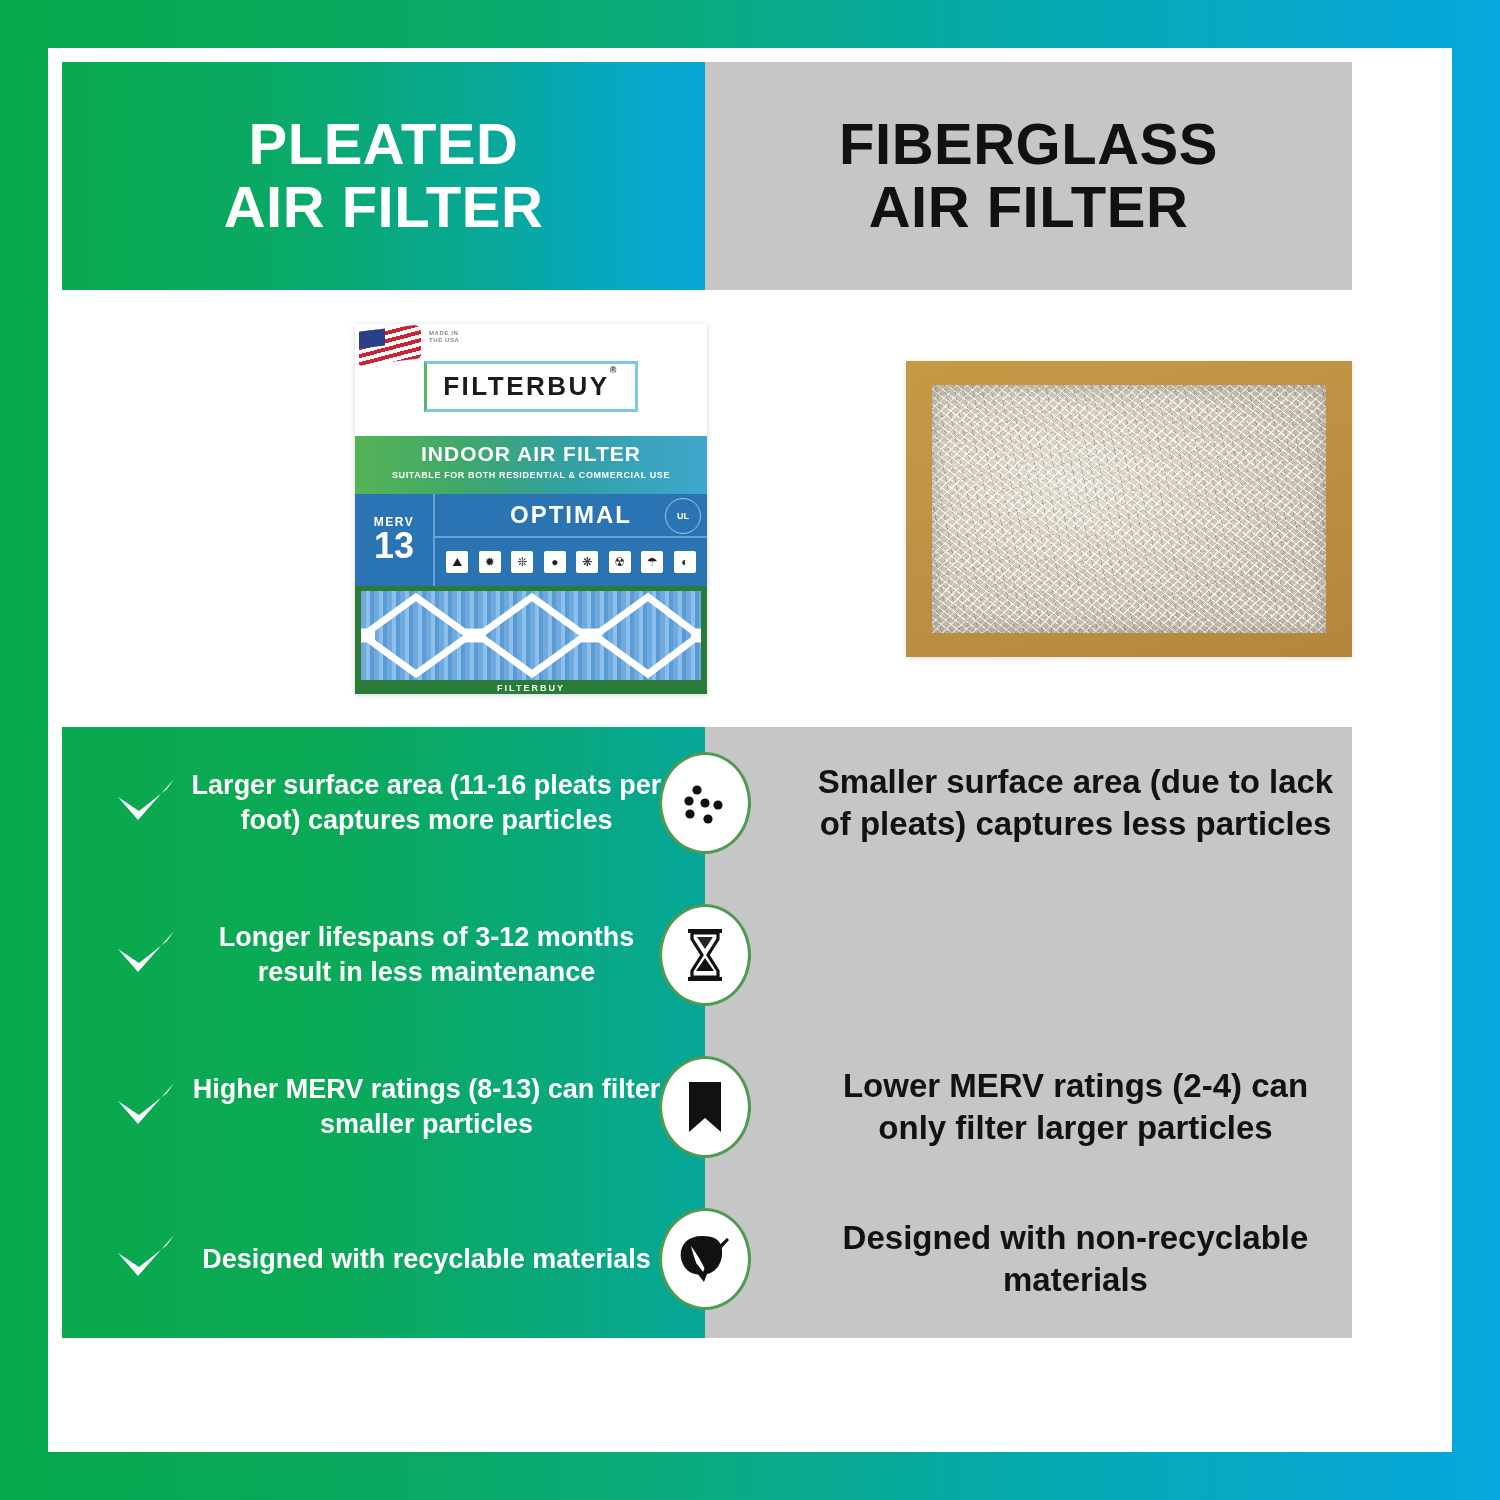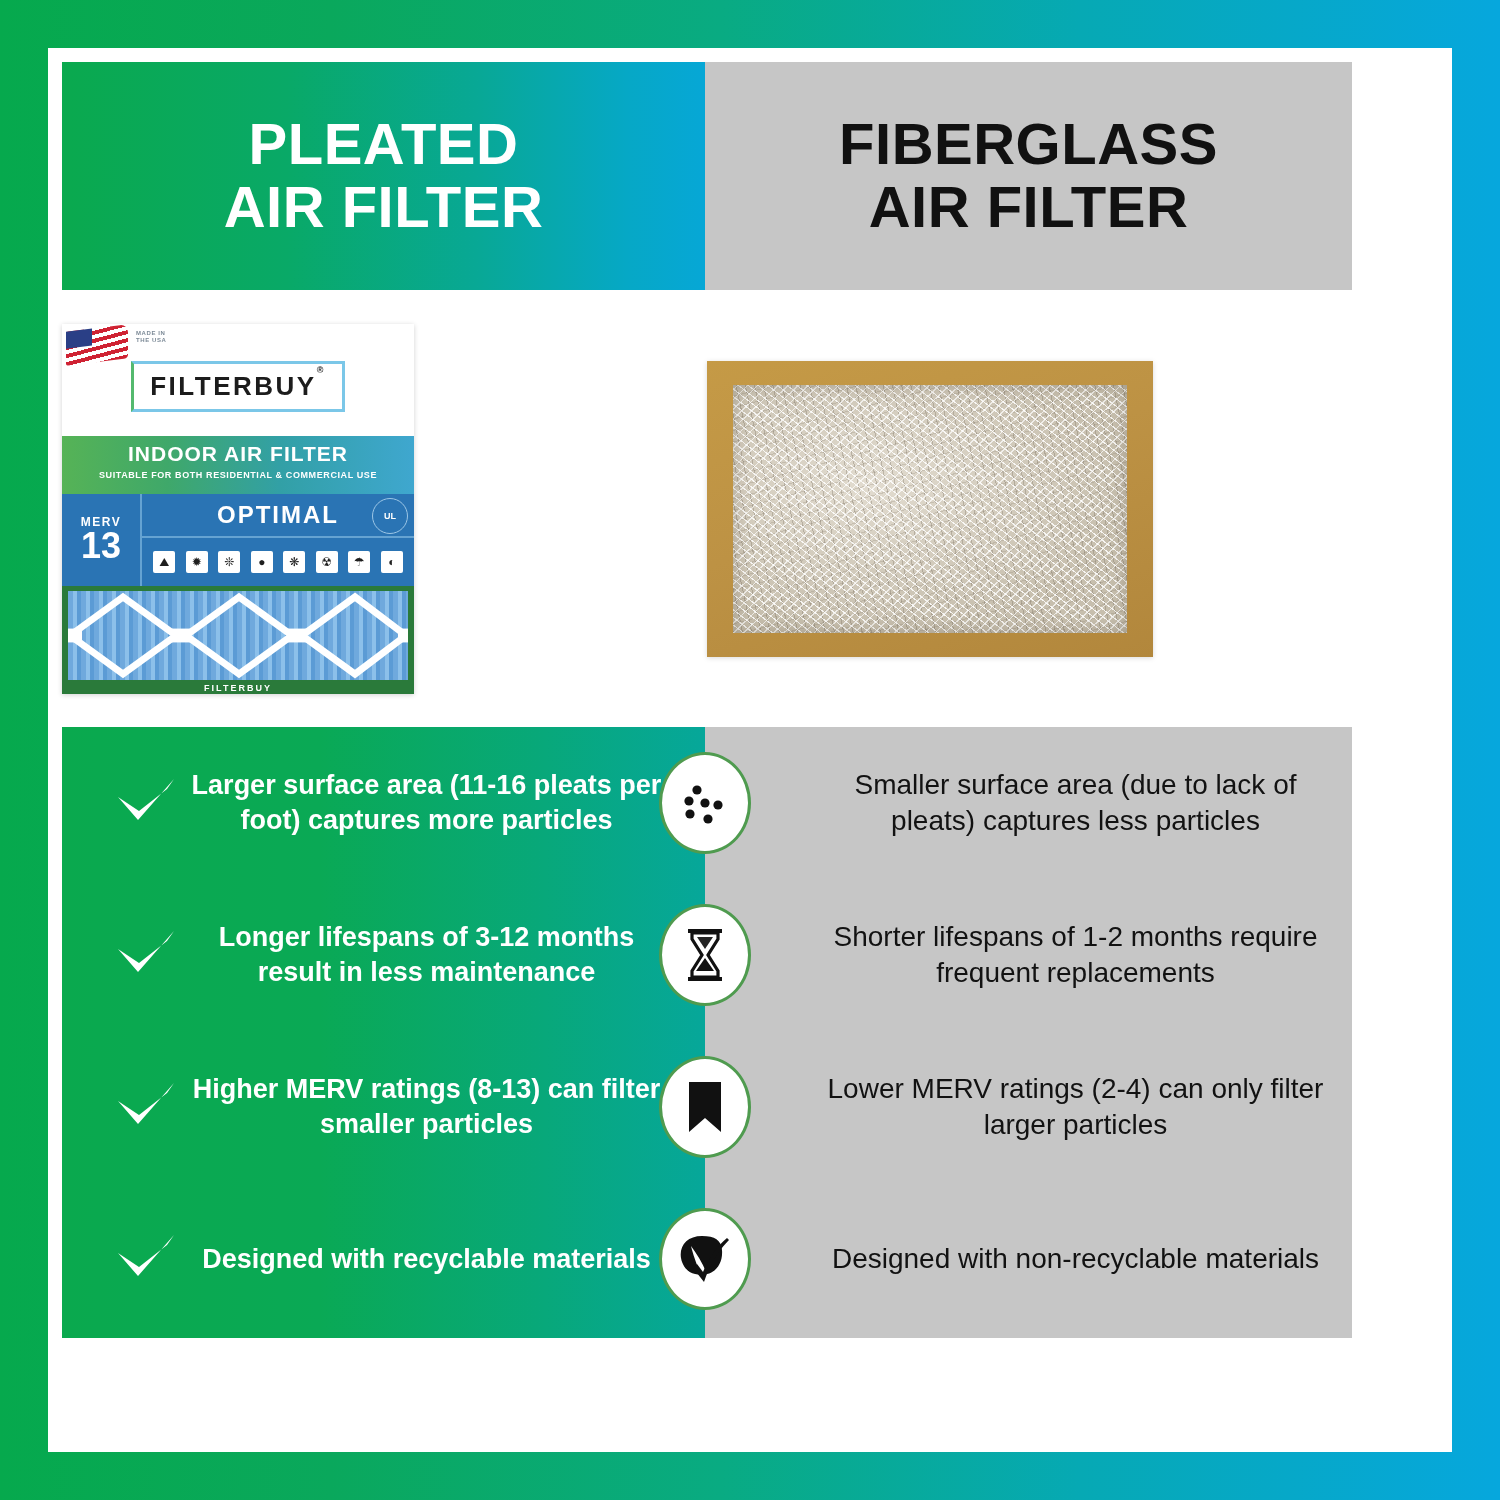--- a/index.html
+++ b/index.html
@@ -43,21 +43,21 @@
     text-align:center;letter-spacing:0.5px;
   }
   .header-left .header-title{color:#ffffff;}
   .header-right .header-title{color:#111111;}
 
   
   .product-row{
     position:absolute;left:0;top:228px;width:1290px;height:437px;
     background:#ffffff;display:flex;
   }
-  .product-cell{width:50%;display:flex;align-items:center;justify-content:flex-start;}
+  .product-cell{width:50%;display:flex;align-items:center;justify-content:flex-end;}
 
   
   .pleated{
     position:relative;width:352px;height:370px;
     background:#ffffff;
     box-shadow:0 1px 5px rgba(0,0,0,.18);
     overflow:hidden;
   }
   .pf-top{
     position:relative;height:112px;background:#ffffff;
@@ -184,21 +184,21 @@
   .check svg{display:block;}
   .txt-l{
     flex:1;color:#ffffff;font-size:27px;font-weight:bold;line-height:1.28;
     text-align:center;padding-right:52px;
   }
   .row-r{
     width:647px;height:100%;display:flex;align-items:center;
     padding-left:90px;padding-right:28px;box-sizing:border-box;
   }
   .txt-r{
-    flex:1;color:#121212;font-size:28px;font-weight:normal;line-height:1.28;
+    flex:1;color:#121212;font-size:33px;font-weight:bold;line-height:1.28;
     text-align:center;
   }
 
   
   .mid-icon{
     position:absolute;left:643px;transform:translateX(-50%);
     width:92px;height:102px;border-radius:50%;
     background:#ffffff;border:3px solid #4f9b4f;
     display:flex;align-items:center;justify-content:center;
     box-sizing:border-box;
@@ -338,23 +338,20 @@
 
       <div class="row" style="top:152px;">
         <div class="row-l">
           <div class="check">
             <svg width="62" height="52" viewBox="0 0 62 52">
               <path d="M3 20 L23 43 L59 2 L52 12 L24 34 Z" fill="#ffffff"></path>
             </svg>
           </div>
           <div class="txt-l">Longer lifespans of 3-12 months result in less maintenance</div>
         </div>
-        <div class="row-r">
-          <div class="txt-r">Shorter lifespans of 1-2 months require frequent replacements</div>
-        </div>
       </div>
       <div class="mid-icon" style="top:177px;">
         <svg width="46" height="56" viewBox="0 0 46 56">
           <rect x="6" y="2" width="34" height="4" fill="#111111"></rect>
           <rect x="6" y="50" width="34" height="4" fill="#111111"></rect>
           <path d="M10 6 L36 6 L36 12 L26 28 L36 44 L36 50 L10 50 L10 44 L20 28 L10 12 Z" fill="none" stroke="#111111" stroke-width="3.2"></path>
           <path d="M14 44 L32 44 L23 31 Z" fill="#111111"></path>
           <path d="M15 10 L31 10 L23 22 Z" fill="#111111" opacity="0.92"></path>
         </svg>
       </div>

